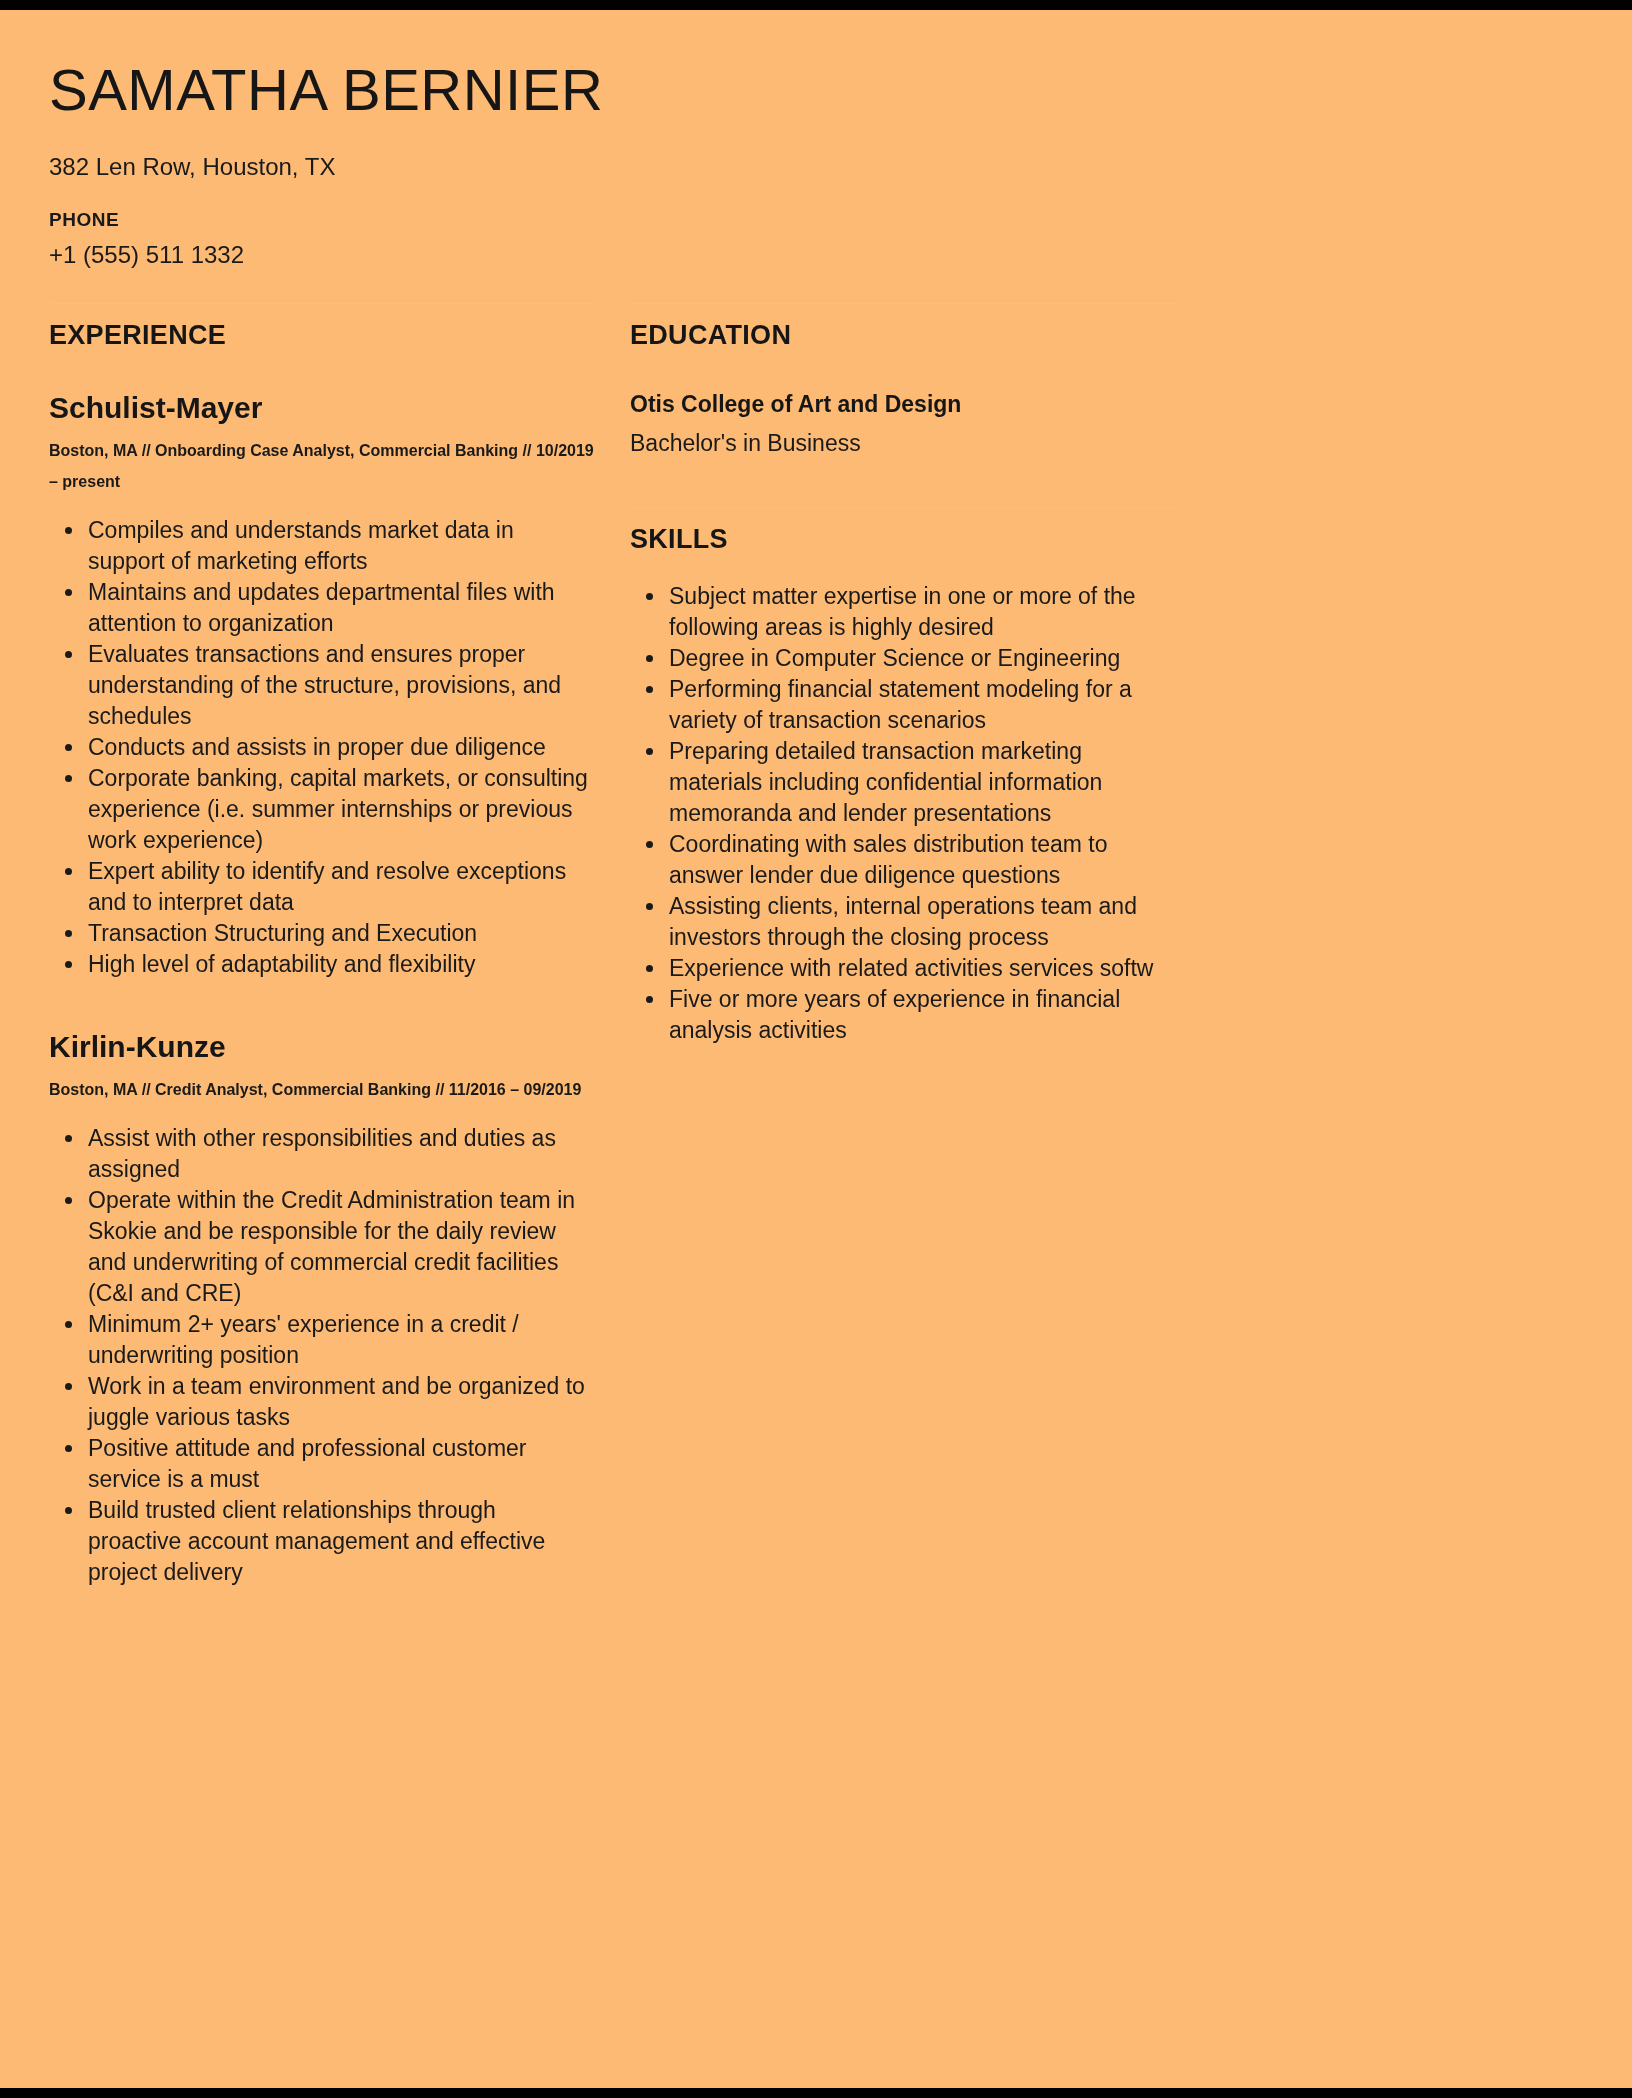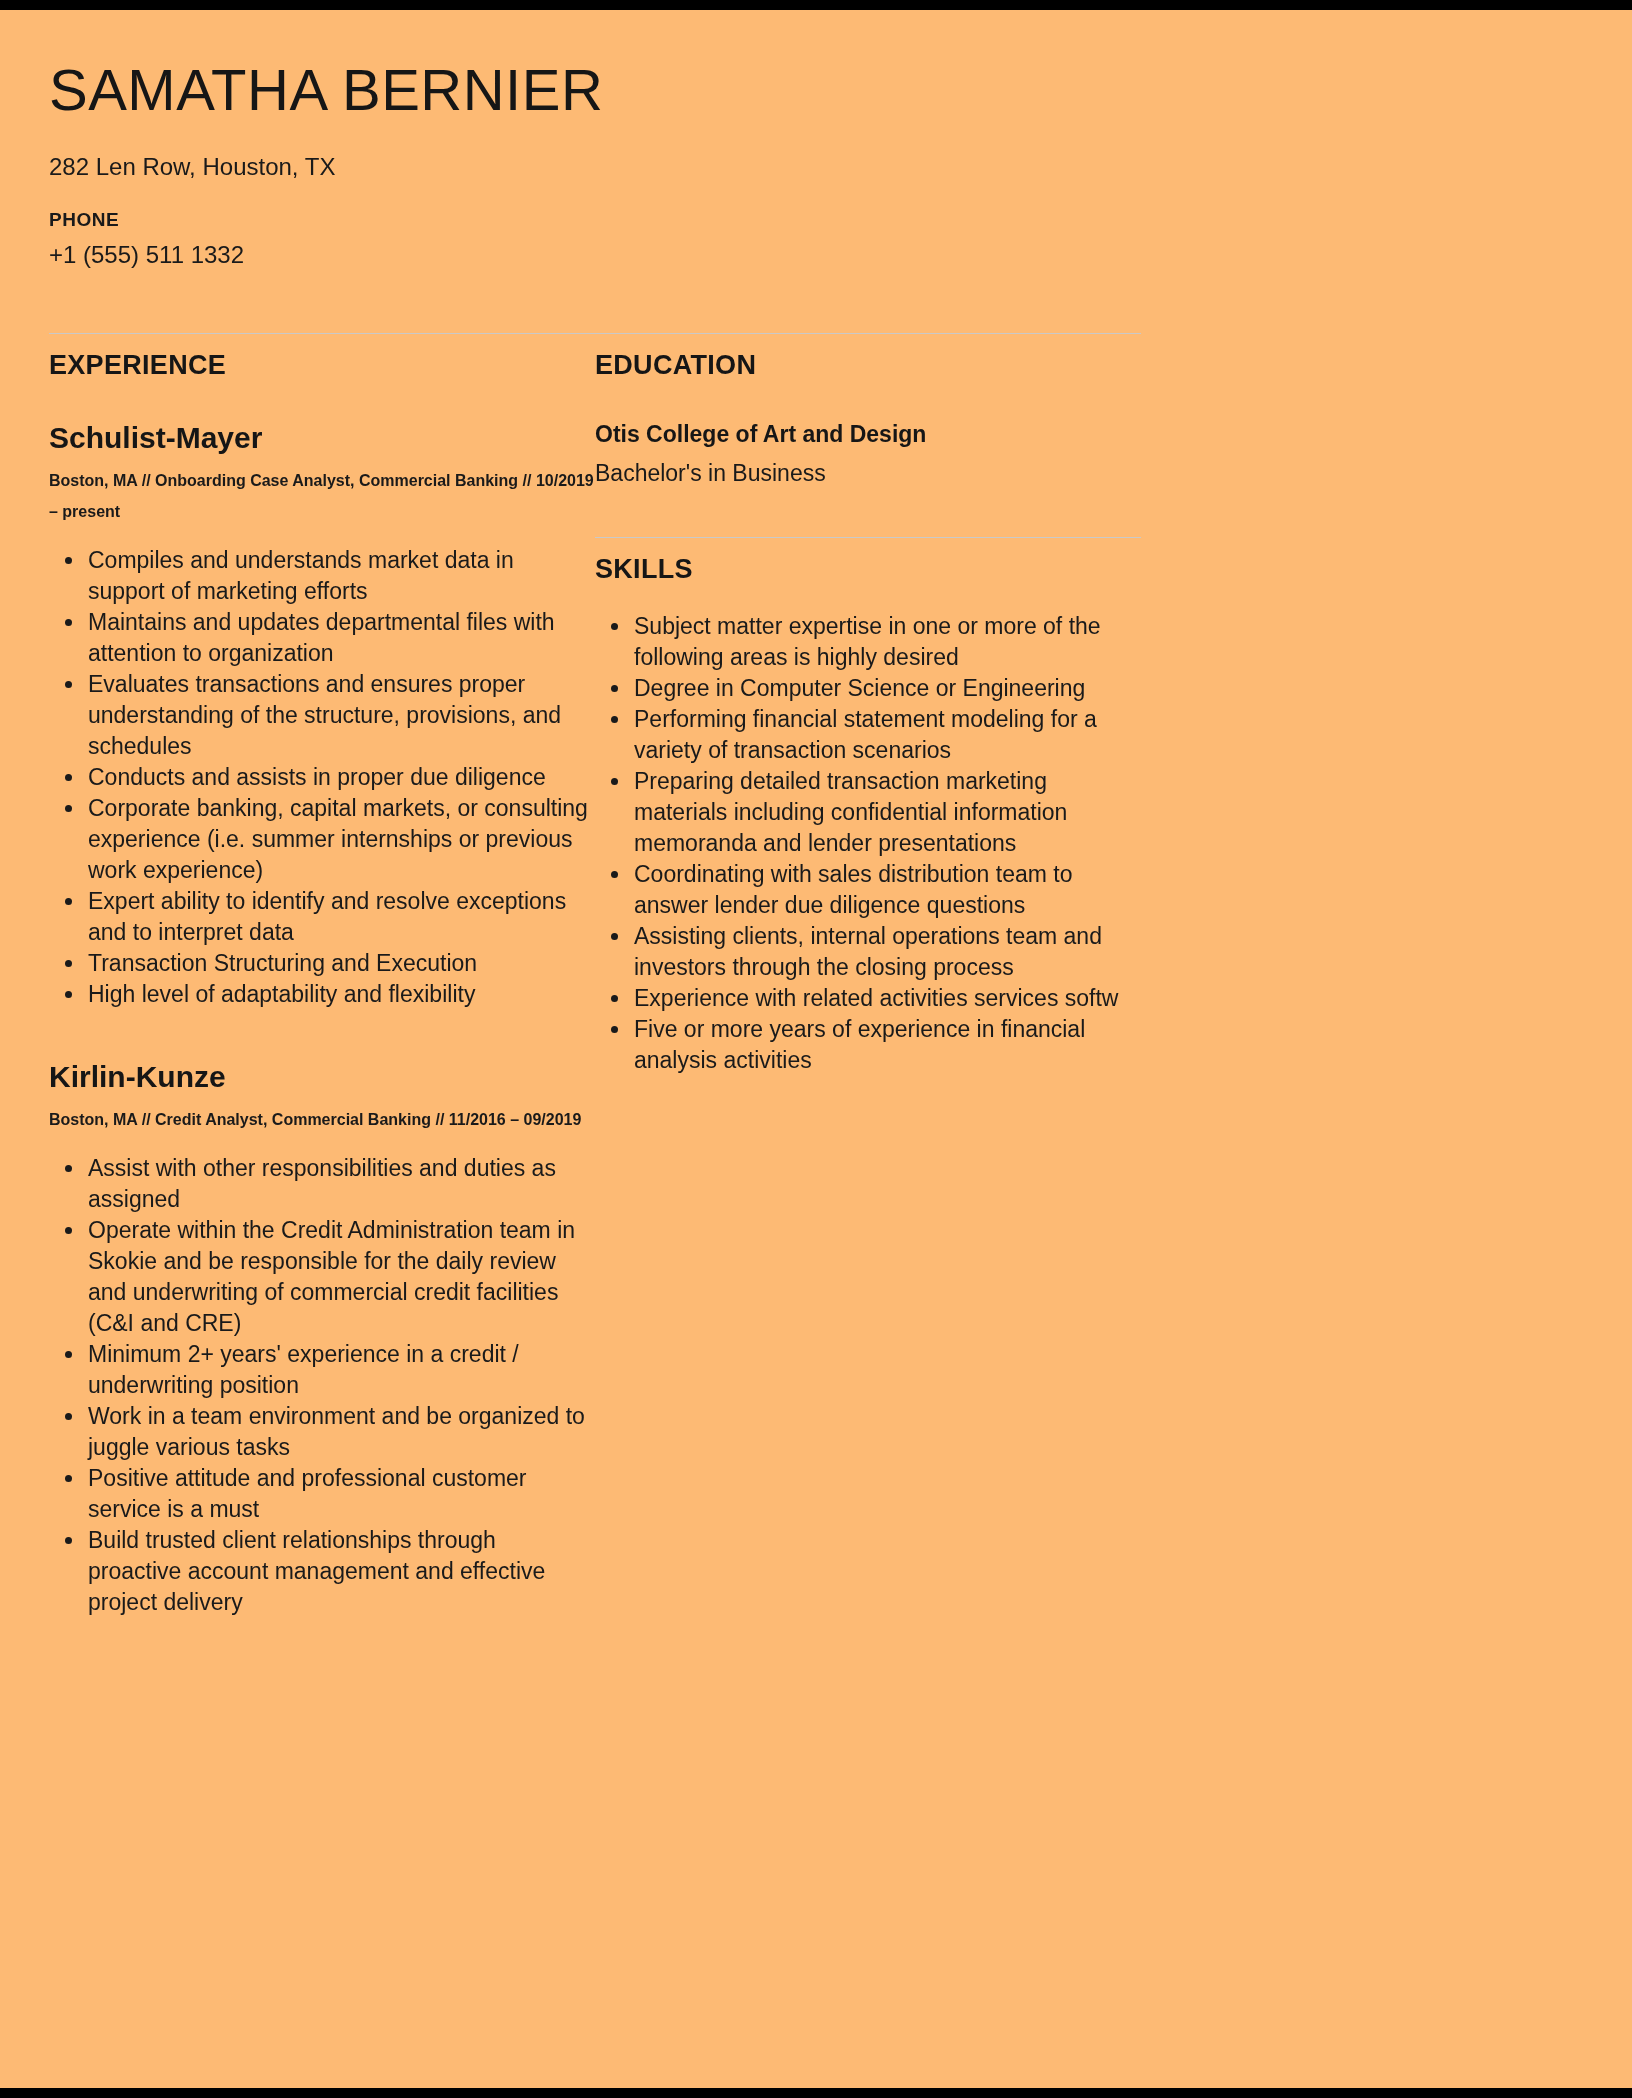--- a/index.html
+++ b/index.html
@@ -43,23 +43,24 @@
     color: #1a1a1a;
   }
   .phone-value {
     margin-top: 10px;
     font-size: 24px;
     color: #1a1a1a;
   }
 
   
   .columns {
-    margin-top: 64px;
+    margin-top: 34px;
     display: grid;
     grid-template-columns: 546px 546px;
+    column-gap: 35px;
     align-items: start;
   }
 
   .section-heading {
     border-top: 1px solid #c9c9c9;
     padding-top: 16px;
     font-size: 27px;
     font-weight: 700;
     letter-spacing: 0.3px;
     color: #161616;
@@ -110,21 +111,21 @@
 </head>
 <body>
 
 <div class="page">
   <div class="edge-bar top"></div>
 
   <div class="content">
 
     <div>
       <h1 class="name">SAMATHA BERNIER</h1>
-      <div class="address">282 Len Row, Houston, TX</div>
+      <div class="address">382 Len Row, Houston, TX</div>
       <div class="phone-label">PHONE</div>
       <div class="phone-value">+1 (555) 511 1332</div>
     </div>
 
     <div class="columns">
 
       <div class="col-left">
         <div class="section-heading">EXPERIENCE</div>
 
         <div class="job">

